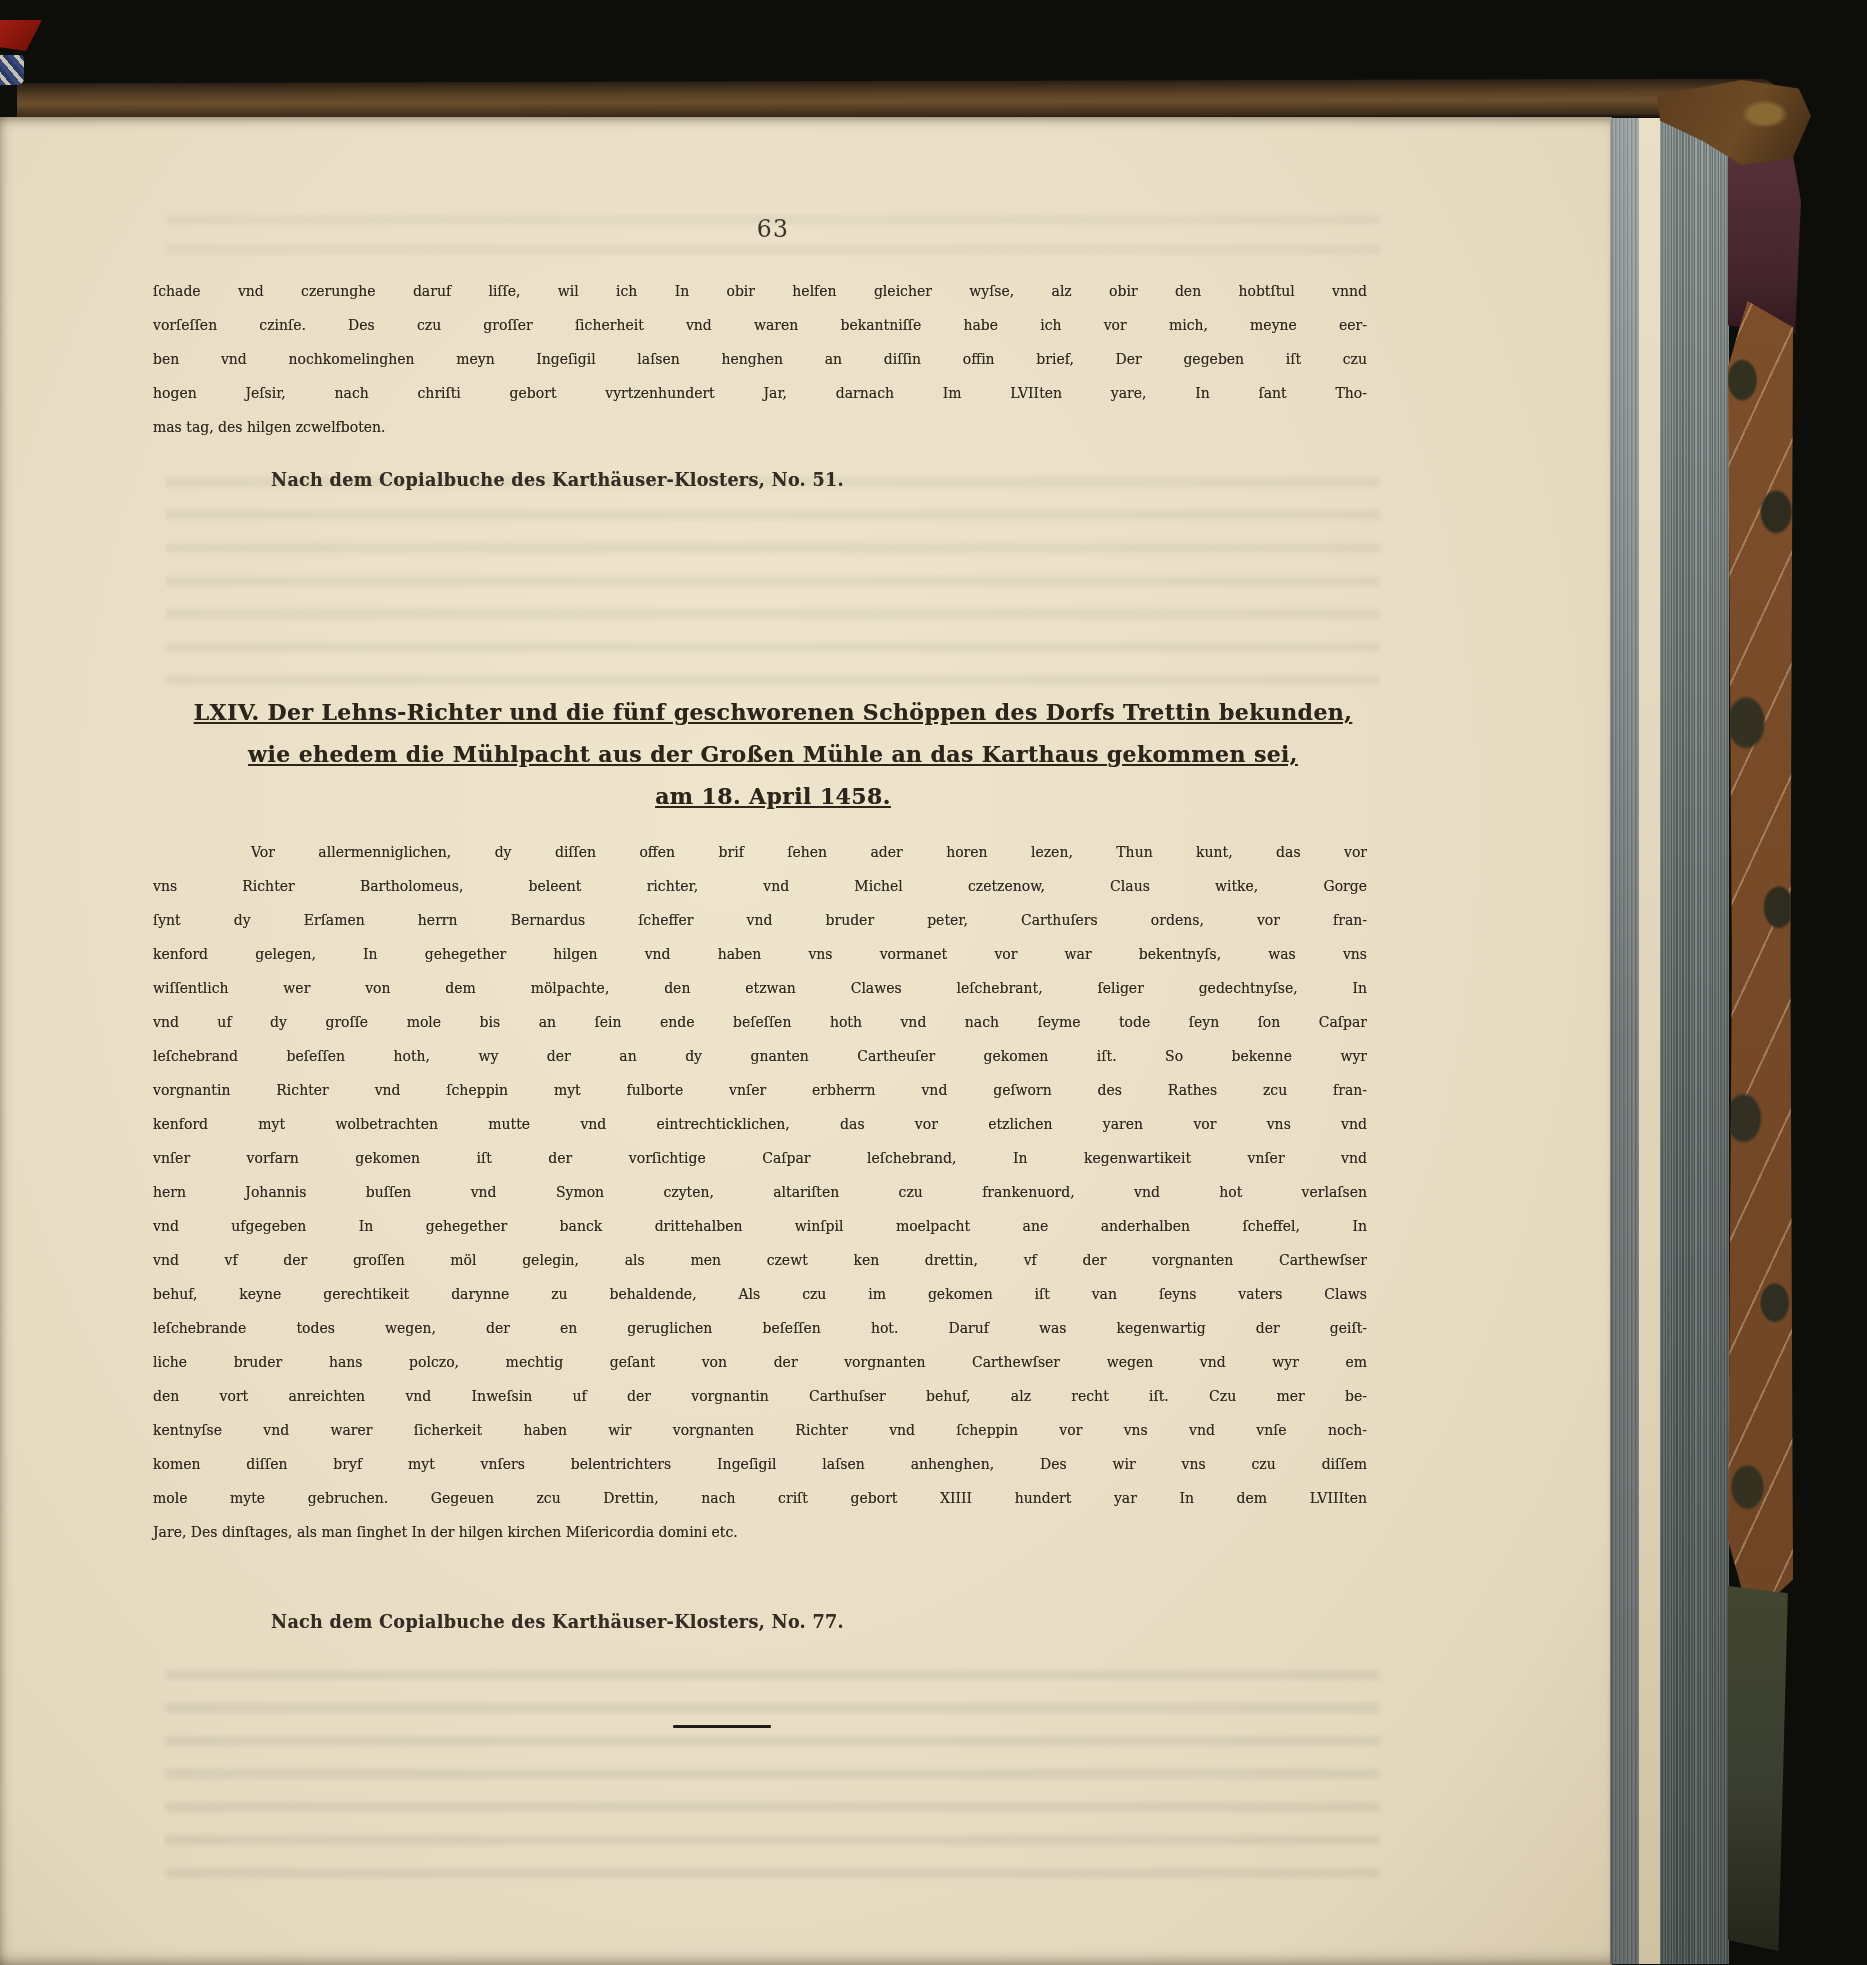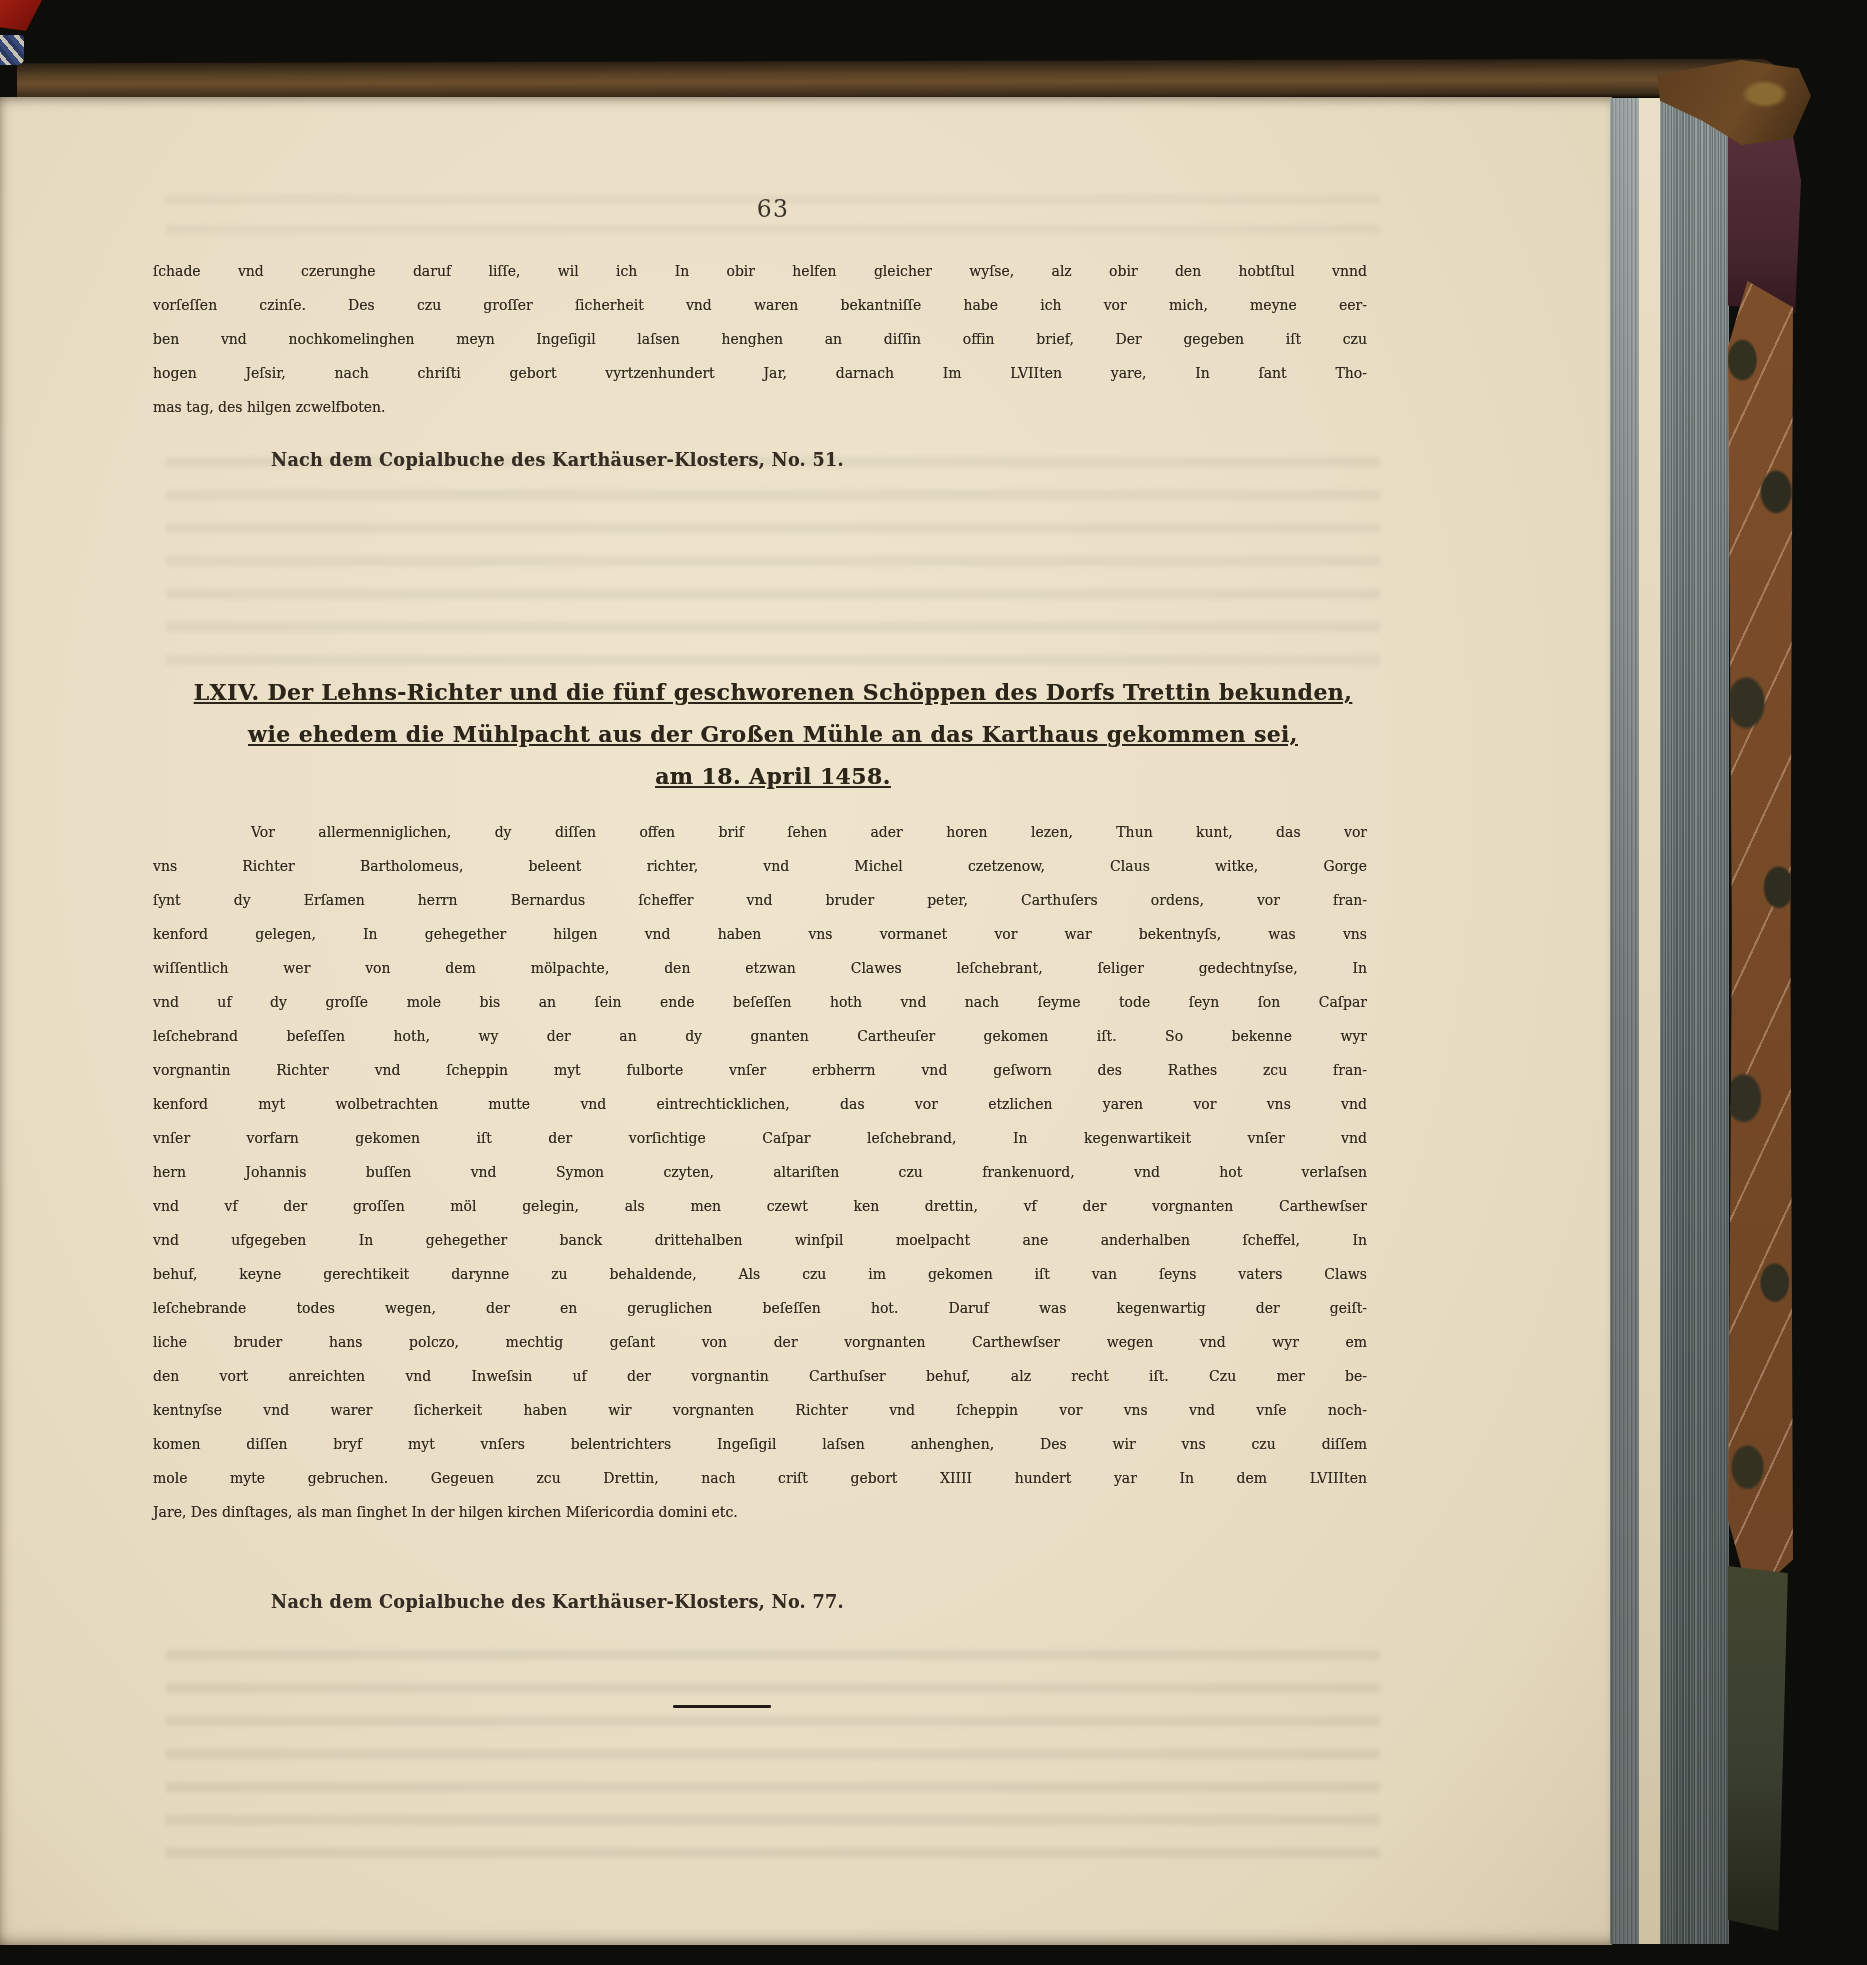--- a/index.html
+++ b/index.html
@@ -1,21 +1,21 @@
 <!DOCTYPE html>
 <html style="font-size:10.4px"><head>
 <meta charset="utf-8">
 <style>
   html,body{margin:0;padding:0;}
   body{
     width:1868px;height:1965px;position:relative;overflow:hidden;
     background:#0d0d0a;
     font-family:"DejaVu Serif", serif;
   }
-  .scene{position:absolute;inset:0;}
+  .scene{position:absolute;inset:0;margin-top:20px;}
 
   
   .top-edge{
     position:absolute;left:17px;top:61px;width:1762px;height:38px;
     background:linear-gradient(to bottom,#2a1f14,#5a4226 35%,#6b4e2c 55%,#3c2c1b 90%,#17110b);
     border-radius:3.9px 19.6px 5.2px 2.6px;
     transform:rotate(-0.15deg);
   }
 
   
@@ -164,22 +164,22 @@
         <div class="tline">vns Richter Bartholomeus, beleent richter, vnd Michel czetzenow, Claus witke, Gorge</div>
         <div class="tline">ſynt dy Erſamen herrn Bernardus ſcheffer vnd bruder peter, Carthuſers ordens, vor fran-</div>
         <div class="tline">kenford gelegen, In gehegether hilgen vnd haben vns vormanet vor war bekentnyſs, was vns</div>
         <div class="tline">wiſſentlich wer von dem mölpachte, den etzwan Clawes leſchebrant, ſeliger gedechtnyſse, In</div>
         <div class="tline">vnd uf dy groſſe mole bis an ſein ende beſeſſen hoth vnd nach ſeyme tode ſeyn ſon Caſpar</div>
         <div class="tline">leſchebrand beſeſſen hoth, wy der an dy gnanten Cartheuſer gekomen iſt. So bekenne wyr</div>
         <div class="tline">vorgnantin Richter vnd ſcheppin myt fulborte vnſer erbherrn vnd geſworn des Rathes zcu fran-</div>
         <div class="tline">kenford myt wolbetrachten mutte vnd eintrechticklichen, das vor etzlichen yaren vor vns vnd</div>
         <div class="tline">vnſer vorfarn gekomen iſt der vorſichtige Caſpar leſchebrand, In kegenwartikeit vnſer vnd</div>
         <div class="tline">hern Johannis buſſen vnd Symon czyten, altariſten czu frankenuord, vnd hot verlaſsen</div>
+        <div class="tline">vnd ufgegeben In gehegether banck drittehalben winſpil moelpacht ane anderhalben ſcheffel, In</div>
         <div class="tline">vnd vf der groſſen möl gelegin, als men czewt ken drettin, vf der vorgnanten Carthewſser</div>
-        <div class="tline">vnd ufgegeben In gehegether banck drittehalben winſpil moelpacht ane anderhalben ſcheffel, In</div>
         <div class="tline">behuf, keyne gerechtikeit darynne zu behaldende, Als czu im gekomen iſt van ſeyns vaters Claws</div>
         <div class="tline">leſchebrande todes wegen, der en geruglichen beſeſſen hot. Daruf was kegenwartig der geiſt-</div>
         <div class="tline">liche bruder hans polczo, mechtig geſant von der vorgnanten Carthewſser wegen vnd wyr em</div>
         <div class="tline">den vort anreichten vnd Inweſsin uf der vorgnantin Carthuſser behuf, alz recht iſt. Czu mer be-</div>
         <div class="tline">kentnyſse vnd warer ſicherkeit haben wir vorgnanten Richter vnd ſcheppin vor vns vnd vnſe noch-</div>
         <div class="tline">komen diſſen bryf myt vnſers belentrichters Ingeſigil laſsen anhenghen, Des wir vns czu diſſem</div>
         <div class="tline">mole myte gebruchen. Gegeuen zcu Drettin, nach criſt gebort XIIII hundert yar In dem LVIIIten</div>
         <div class="tline">Jare, Des dinſtages, als man ſinghet In der hilgen kirchen Miſericordia domini etc.</div>
       </div>
 

